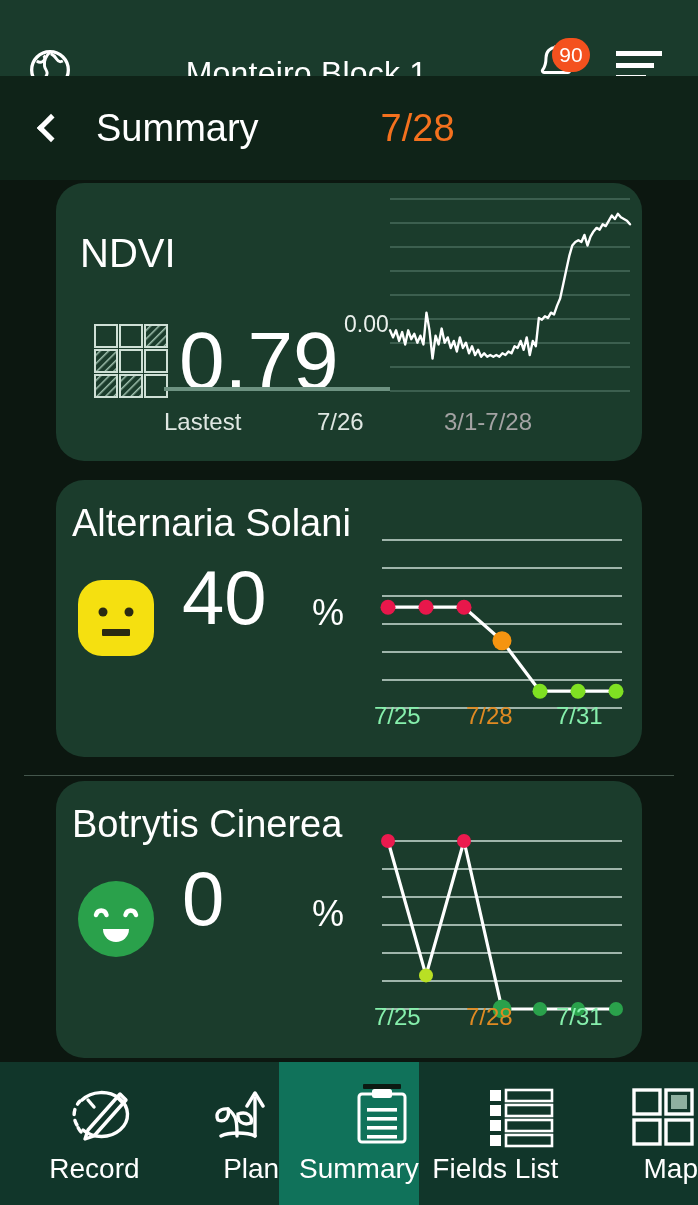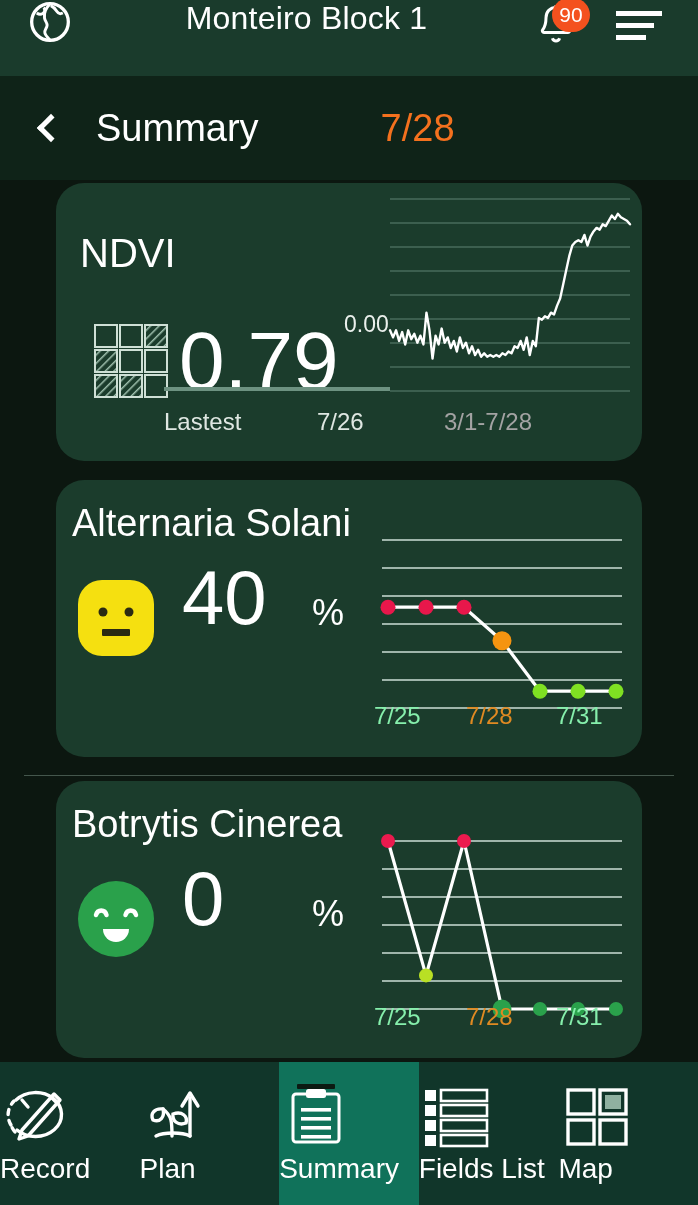--- a/index.html
+++ b/index.html
@@ -8,21 +8,21 @@
     background:#0c1710;
     font-family:"Liberation Sans", sans-serif;
     overflow:hidden;
   }
   #app { position:relative; width:698px; height:1205px; background:#0c1710; }
 
   
   .appbar {
     position:absolute; top:0; left:0; width:698px; height:92px;
     background:#1a3b2c;
-    display:flex; align-items:flex-start;
+    display:flex; align-items:flex-end;
   }
   .appbar-left { width:100px; display:flex; justify-content:center; align-items:center; }
   .appbar-title {
     flex:1; text-align:center; color:#ffffff;
     font-size:32px; letter-spacing:0.2px; white-space:nowrap;
   }
   .appbar-right { width:185px; display:flex; align-items:center; justify-content:flex-end; padding-right:36px; gap:36px; }
   .bell-wrap { position:relative; width:48px; height:52px; }
   .badge {
     position:absolute; top:-2px; right:-10px;
@@ -91,21 +91,21 @@
   .dz-ax-1 { left:410px; color:#e08a22; }
   .dz-ax-2 { left:500px; }
 
   
   .bottomnav {
     position:absolute; bottom:0; left:0; width:698px; height:143px;
     background:#11362a; display:flex;
   }
   .navitem {
     flex:1; display:flex; flex-direction:column;
-    align-items:flex-start; justify-content:center; gap:6px;
+    align-items:flex-end; justify-content:center; gap:6px;
   }
   .navitem.active { background:#10725a; }
   .navicon { width:74px; height:64px; display:flex; align-items:center; justify-content:center; }
   .navlabel { color:#ffffff; font-size:28px; }
   svg { display:block; overflow:visible; }
 </style>
 </head>
 <body>
 
 <div id="app">

